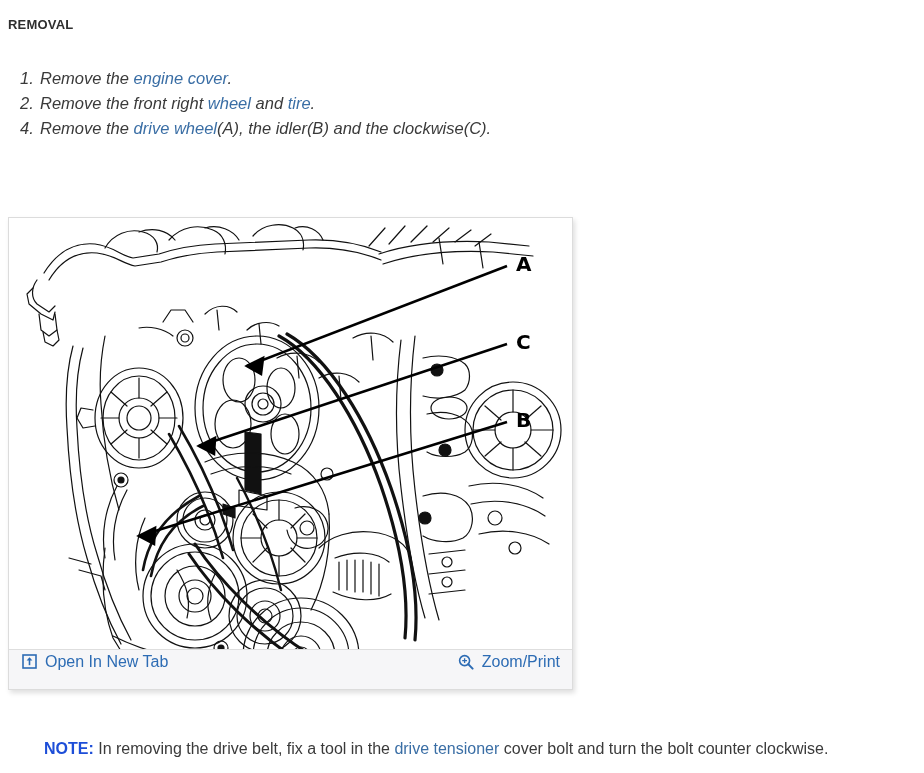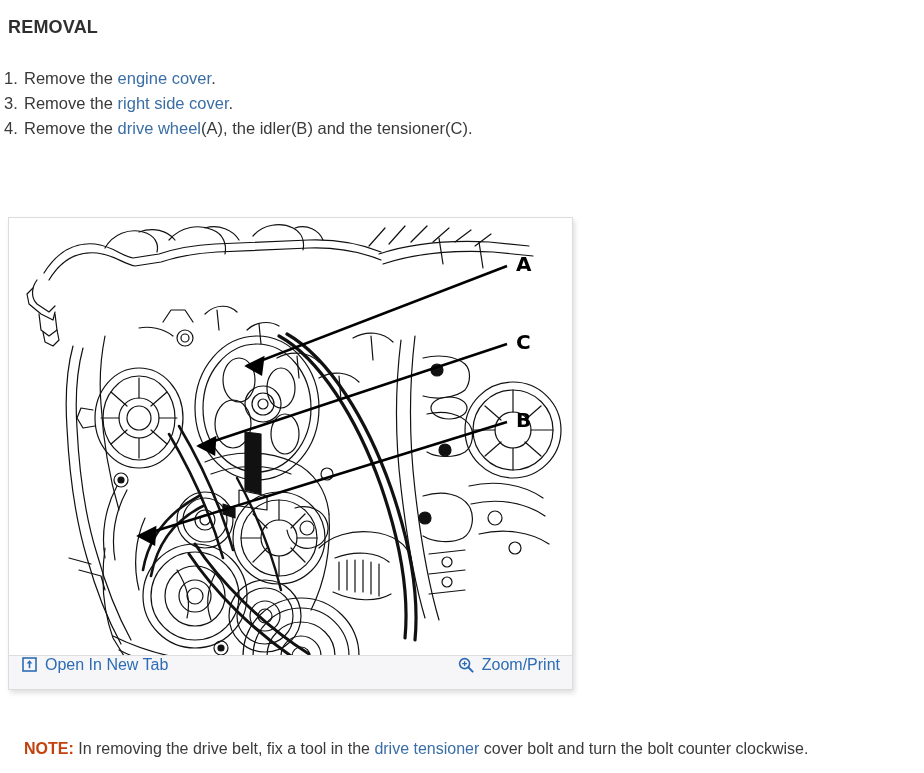--- a/index.html
+++ b/index.html
@@ -21,32 +21,33 @@
     position: relative;
     width: 924px;
     height: 773px;
   }
 
   
   .section-heading {
     position: absolute;
     left: 8px;
     top: 17px;
-    font-size: 18px;
+    font-size: 13px;
     font-weight: bold;
     letter-spacing: 0.2px;
     color: #2f2f2f;
   }
 
   
   .steps {
     position: absolute;
-    left: 4px;
+    left: 20px;
     top: 66px;
     width: 700px;
+    font-style: italic;
   }
   .step {
     font-size: 16.5px;
     line-height: 25px;
     color: #3a3a3a;
     white-space: nowrap;
   }
   .step .num {
     display: inline-block;
     min-width: 20px;
@@ -82,21 +83,21 @@
     left: 0;
     top: 0;
   }
 
   
   .figure-toolbar {
     position: absolute;
     left: 0;
     right: 0;
     bottom: 0;
-    height: 34px;
+    height: 40px;
     background: #f6f6f8;
     border-top: 1px solid #dedede;
     display: flex;
     align-items: center;
     justify-content: space-between;
     padding: 0 10px 16px 12px;
     box-sizing: border-box;
   }
   .tool-btn {
     display: flex;
@@ -121,21 +122,21 @@
   
   .note {
     position: absolute;
     left: 24px;
     top: 738px;
     font-size: 16px;
     line-height: 22px;
     color: #3a3a3a;
     white-space: nowrap;
   }
-  .note b { color: #c2410c; }
+  .note b { color: #1d4ed8; margin-left: 20px; }
 
   
   .callout {
     position: absolute;
     font-family: "DejaVu Sans", sans-serif;
     font-weight: bold;
     font-size: 20px;
     color: #000000;
   }
 </style>
@@ -145,27 +146,27 @@
 <div class="page">
 
   <div class="section-heading">REMOVAL</div>
 
   <div class="steps">
 
     <div class="step">
       <span class="num">1.</span><span>Remove the </span><span class="lk">engine cover</span><span>.</span>
     </div>
 
-
     <div class="step">
-      <span class="num">3.</span><span>Remove the </span><span class="lk">right side cover</span><span>.</span>
+      <span class="num">2.</span><span>Remove the front right </span><span class="lk">wheel</span><span> and </span><span class="lk">tire</span><span>.</span>
     </div>
 
+
     <div class="step">
-      <span class="num">4.</span><span>Remove the </span><span class="lk">drive wheel</span><span>(A), the idler(B) and the tensioner(C).</span>
+      <span class="num">4.</span><span>Remove the </span><span class="lk">drive wheel</span><span>(A), the idler(B) and the clockwise(C).</span>
     </div>
 
   </div>
 
   <div class="figure-box">
 
     <div class="figure-inner">
       <svg class="figure-svg" width="563" height="438" viewBox="0 0 563 438" xmlns="http://www.w3.org/2000/svg">
         <rect x="0" y="0" width="563" height="438" fill="#ffffff"></rect>
 

